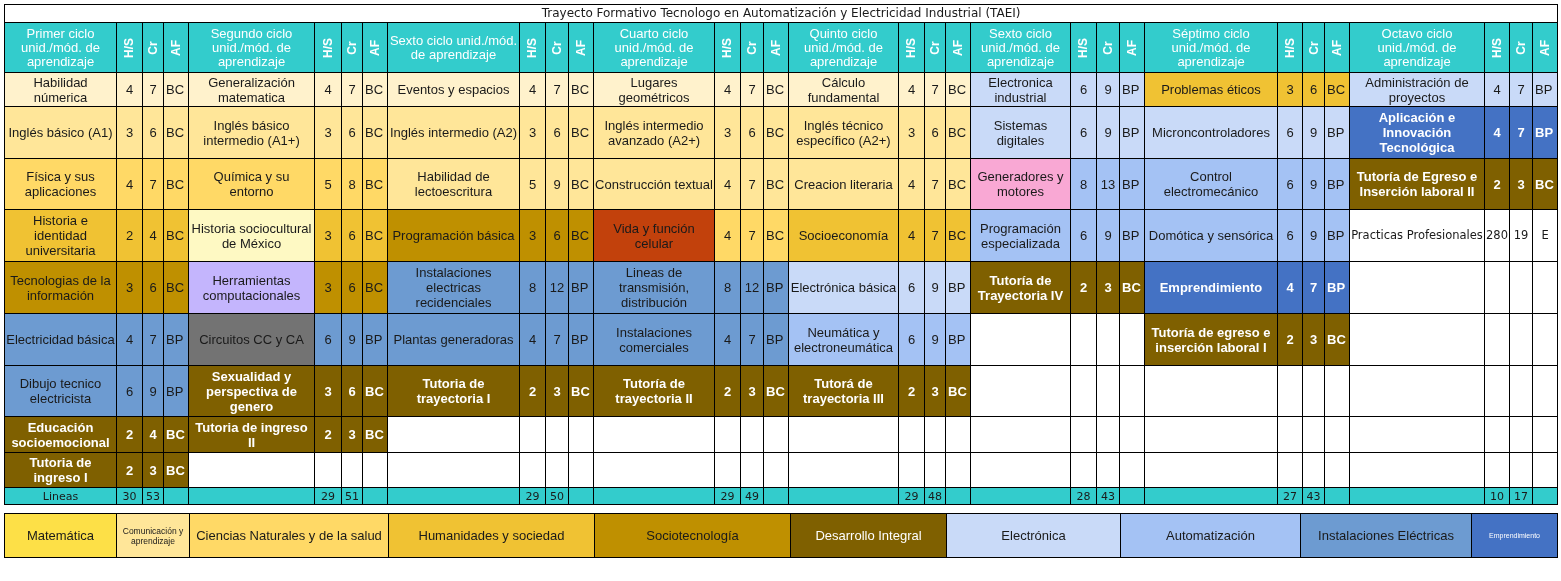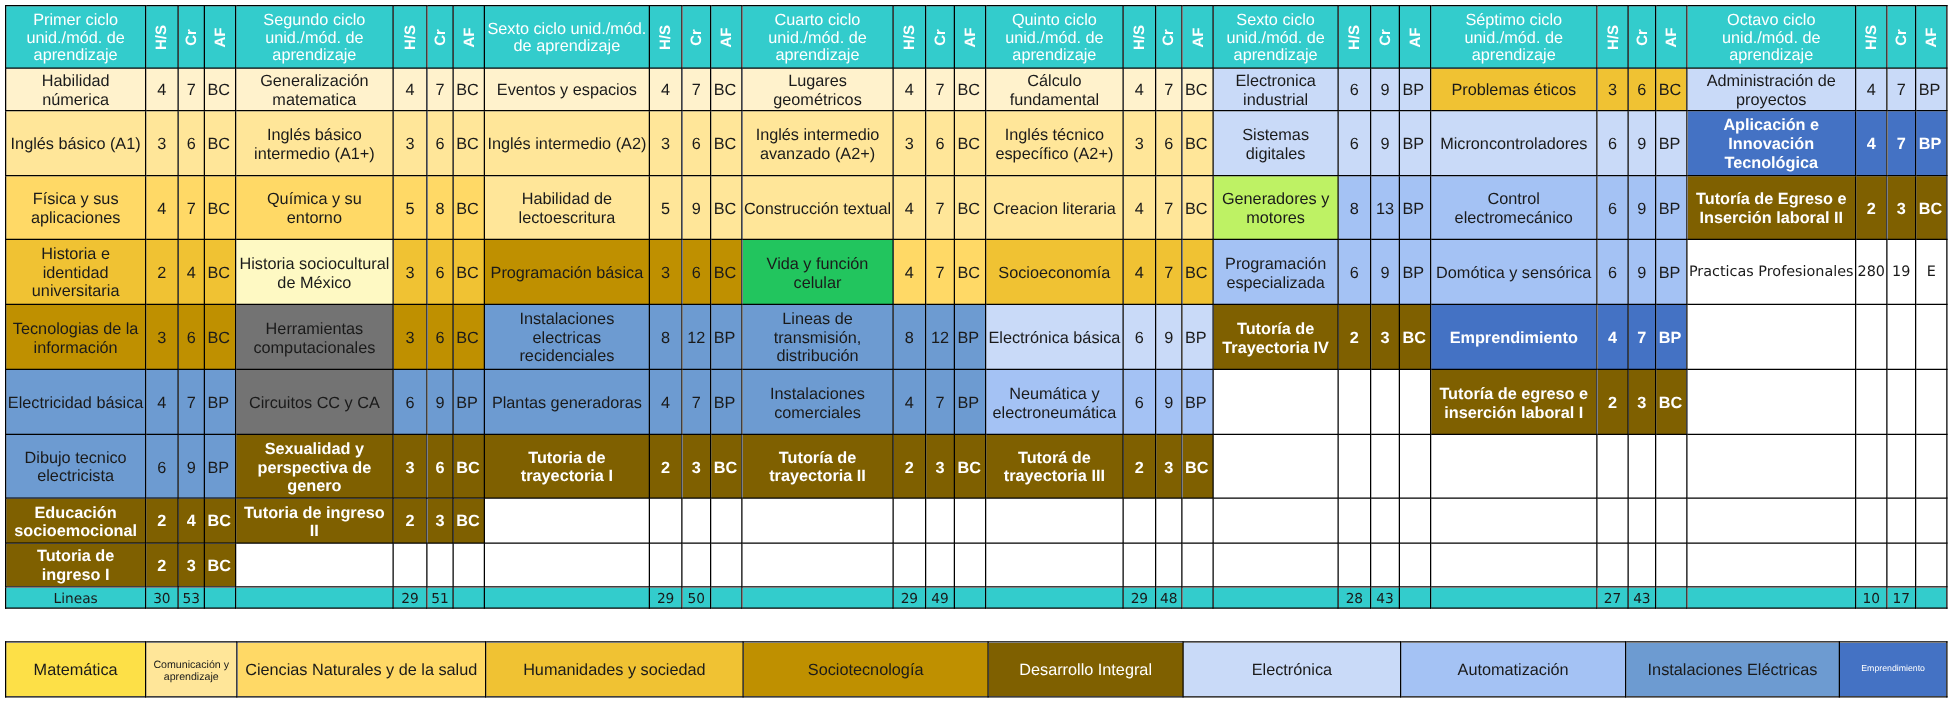--- a/index.html
+++ b/index.html
@@ -57,20 +57,23 @@
     <col style="width:133px">
       <col style="width:25px">
       <col style="width:22px">
       <col style="width:25px">
     <col style="width:135px">
       <col style="width:25px">
       <col style="width:23px">
       <col style="width:25px">
   </colgroup>
   <tbody id="main-body">
+    <tr class="title">
+      <td colspan="32">Trayecto Formativo Tecnologo en Automatización y Electricidad Industrial (TAEI)</td>
+    </tr>
   <tr class="head">
         <td>Primer ciclo unid./mód. de aprendizaje</td>
         <td class="vt"><span>H/S</span></td>
         <td class="vt"><span>Cr</span></td>
         <td class="vt"><span>AF</span></td>
         <td>Segundo ciclo unid./mód. de aprendizaje</td>
         <td class="vt"><span>H/S</span></td>
         <td class="vt"><span>Cr</span></td>
         <td class="vt"><span>AF</span></td>
         <td>Sexto ciclo unid./mód. de aprendizaje</td>
@@ -180,21 +183,21 @@
         <td class=" num" style="background: rgb(255, 230, 153);">9</td>
         <td class=" af" style="background: rgb(255, 230, 153);">BC</td>
         <td class="" style="background: rgb(255, 230, 153); height: 50px;">Construcción textual</td>
         <td class=" num" style="background: rgb(255, 230, 153);">4</td>
         <td class=" num" style="background: rgb(255, 230, 153);">7</td>
         <td class=" af" style="background: rgb(255, 230, 153);">BC</td>
         <td class="" style="background: rgb(255, 230, 153); height: 50px;">Creacion literaria</td>
         <td class=" num" style="background: rgb(255, 230, 153);">4</td>
         <td class=" num" style="background: rgb(255, 230, 153);">7</td>
         <td class=" af" style="background: rgb(255, 230, 153);">BC</td>
-        <td class="" style="background: #bef264; height: 50px; text-align: center;">Generadores y motores</td>
+        <td class="" style="background: #f9a8d4; height: 50px; text-align: center;">Generadores y motores</td>
         <td class=" num" style="background: rgb(164, 194, 244);">8</td>
         <td class=" num" style="background: rgb(164, 194, 244);">13</td>
         <td class=" af" style="background: rgb(164, 194, 244);">BP</td>
         <td class="" style="background: rgb(164, 194, 244); height: 50px;">Control electromecánico</td>
         <td class=" num" style="background: rgb(164, 194, 244);">6</td>
         <td class=" num" style="background: rgb(164, 194, 244);">9</td>
         <td class=" af" style="background: rgb(164, 194, 244);">BP</td>
         <td class="dark" style="background: rgb(127, 96, 0); height: 50px;">Tutoría de Egreso e Inserción laboral II</td>
         <td class="dark num" style="background: rgb(127, 96, 0);">2</td>
         <td class="dark num" style="background: rgb(127, 96, 0);">3</td>
@@ -206,21 +209,21 @@
         <td class=" num" style="background: rgb(240, 194, 51);">4</td>
         <td class=" af" style="background: rgb(240, 194, 51);">BC</td>
         <td class="" style="background: #fef9c3; height: 51px;">Historia sociocultural de México</td>
         <td class=" num" style="background: rgb(240, 194, 51);">3</td>
         <td class=" num" style="background: rgb(240, 194, 51);">6</td>
         <td class=" af" style="background: rgb(240, 194, 51);">BC</td>
         <td class="" style="background: rgb(191, 144, 0); height: 51px;">Programación básica</td>
         <td class=" num" style="background: rgb(191, 144, 0);">3</td>
         <td class=" num" style="background: rgb(191, 144, 0);">6</td>
         <td class=" af" style="background: rgb(191, 144, 0);">BC</td>
-        <td class="" style="background: #22c55e; height: 51px;">Vida y función celular</td>
+        <td class="" style="background: #c2410c; height: 51px;">Vida y función celular</td>
         <td class=" num" style="background: rgb(255, 217, 102);">4</td>
         <td class=" num" style="background: rgb(255, 217, 102);">7</td>
         <td class=" af" style="background: rgb(255, 217, 102);">BC</td>
         <td class="" style="background: rgb(240, 194, 51); height: 51px;">Socioeconomía</td>
         <td class=" num" style="background: rgb(240, 194, 51);">4</td>
         <td class=" num" style="background: rgb(240, 194, 51);">7</td>
         <td class=" af" style="background: rgb(240, 194, 51);">BC</td>
         <td class="" style="background: rgb(164, 194, 244); height: 51px;">Programación especializada</td>
         <td class=" num" style="background: rgb(164, 194, 244);">6</td>
         <td class=" num" style="background: rgb(164, 194, 244);">9</td>
@@ -232,21 +235,21 @@
         <td class=" pp" style="background: rgb(255, 255, 255); height: 51px;">Practicas Profesionales</td>
         <td class=" num pp" style="background: rgb(255, 255, 255);">280</td>
         <td class=" num pp" style="background: rgb(255, 255, 255);">19</td>
         <td class=" e-center pp" style="background: rgb(255, 255, 255);">E</td>
       </tr>
       <tr style="height: 51px;">
         <td class="" style="background: rgb(191, 144, 0); height: 51px;">Tecnologias de la información</td>
         <td class=" num" style="background: rgb(191, 144, 0);">3</td>
         <td class=" num" style="background: rgb(191, 144, 0);">6</td>
         <td class=" af" style="background: rgb(191, 144, 0);">BC</td>
-        <td class="" style="background: #737373; height: 51px;">Herramientas computacionales</td>
+        <td class="" style="background: #c4b5fd; height: 51px;">Herramientas computacionales</td>
         <td class=" num" style="background: rgb(191, 144, 0);">3</td>
         <td class=" num" style="background: rgb(191, 144, 0);">6</td>
         <td class=" af" style="background: rgb(191, 144, 0);">BC</td>
         <td class="" style="background: rgb(109, 155, 209); height: 51px;">Instalaciones electricas recidenciales</td>
         <td class=" num" style="background: rgb(109, 155, 209);">8</td>
         <td class=" num" style="background: rgb(109, 155, 209);">12</td>
         <td class=" af" style="background: rgb(109, 155, 209);">BP</td>
         <td class="" style="background: rgb(109, 155, 209); height: 51px;">Lineas de transmisión, distribución</td>
         <td class=" num" style="background: rgb(109, 155, 209);">8</td>
         <td class=" num" style="background: rgb(109, 155, 209);">12</td>

